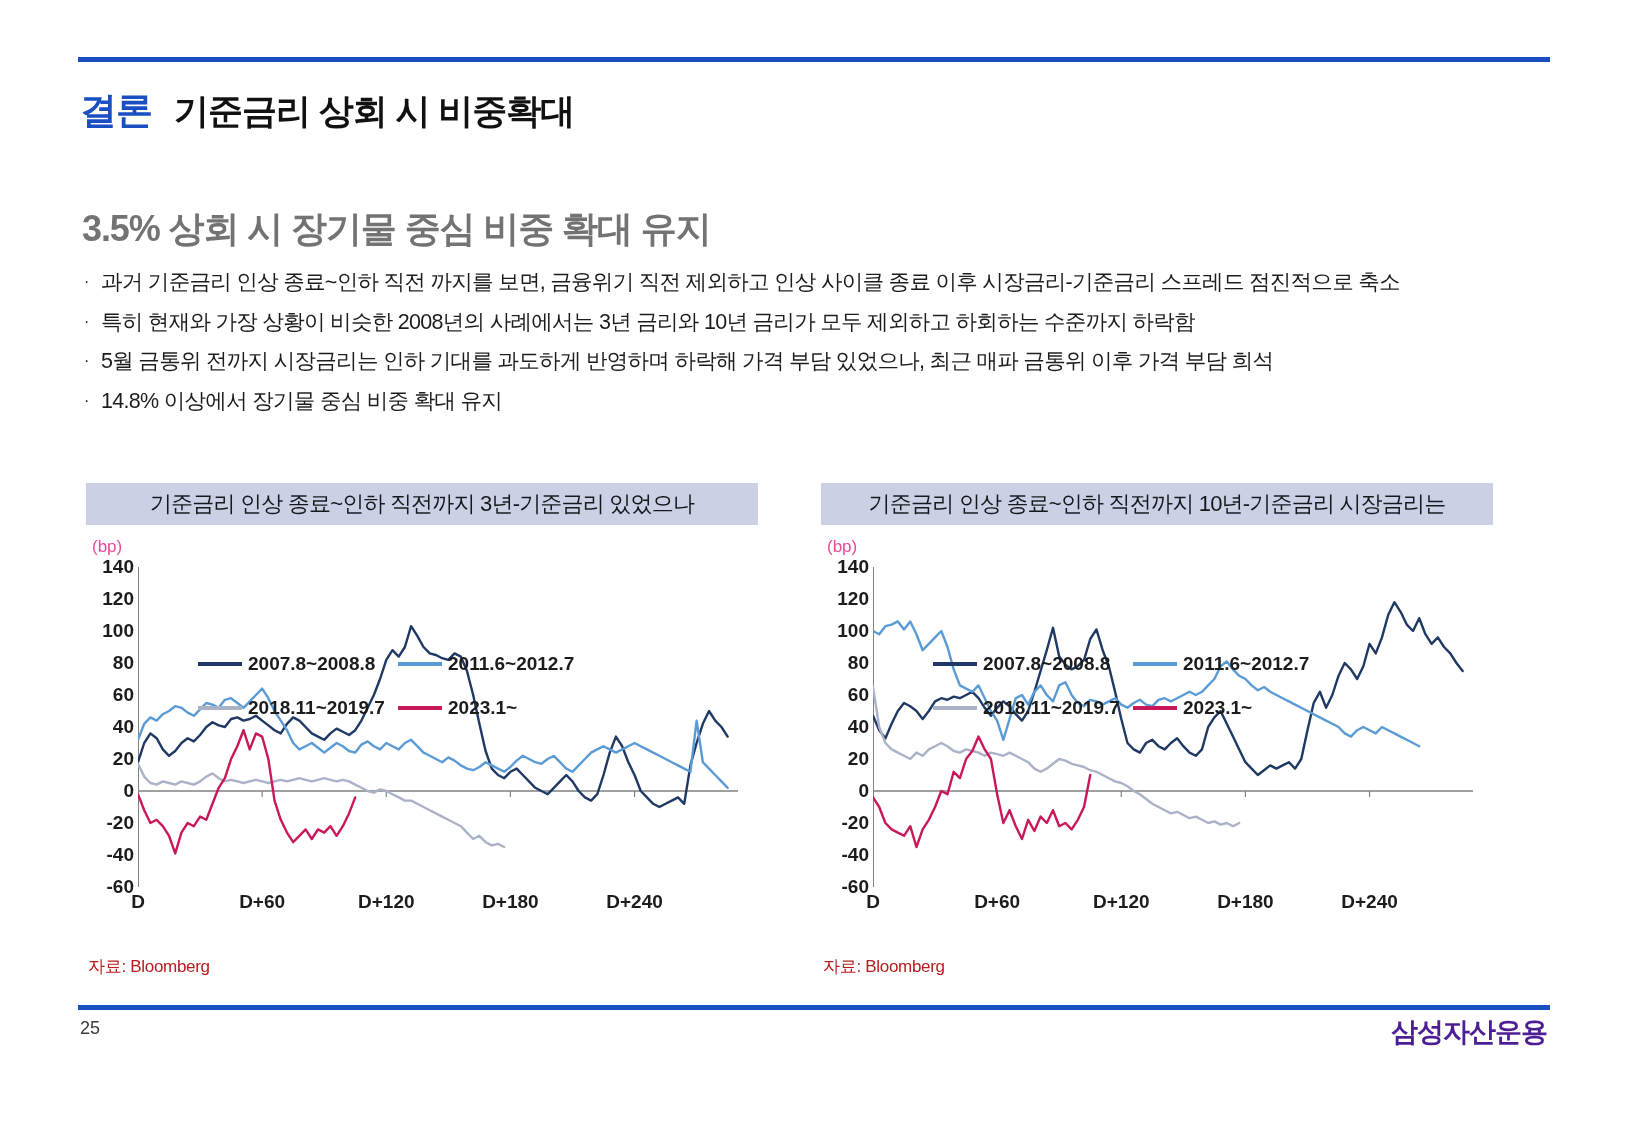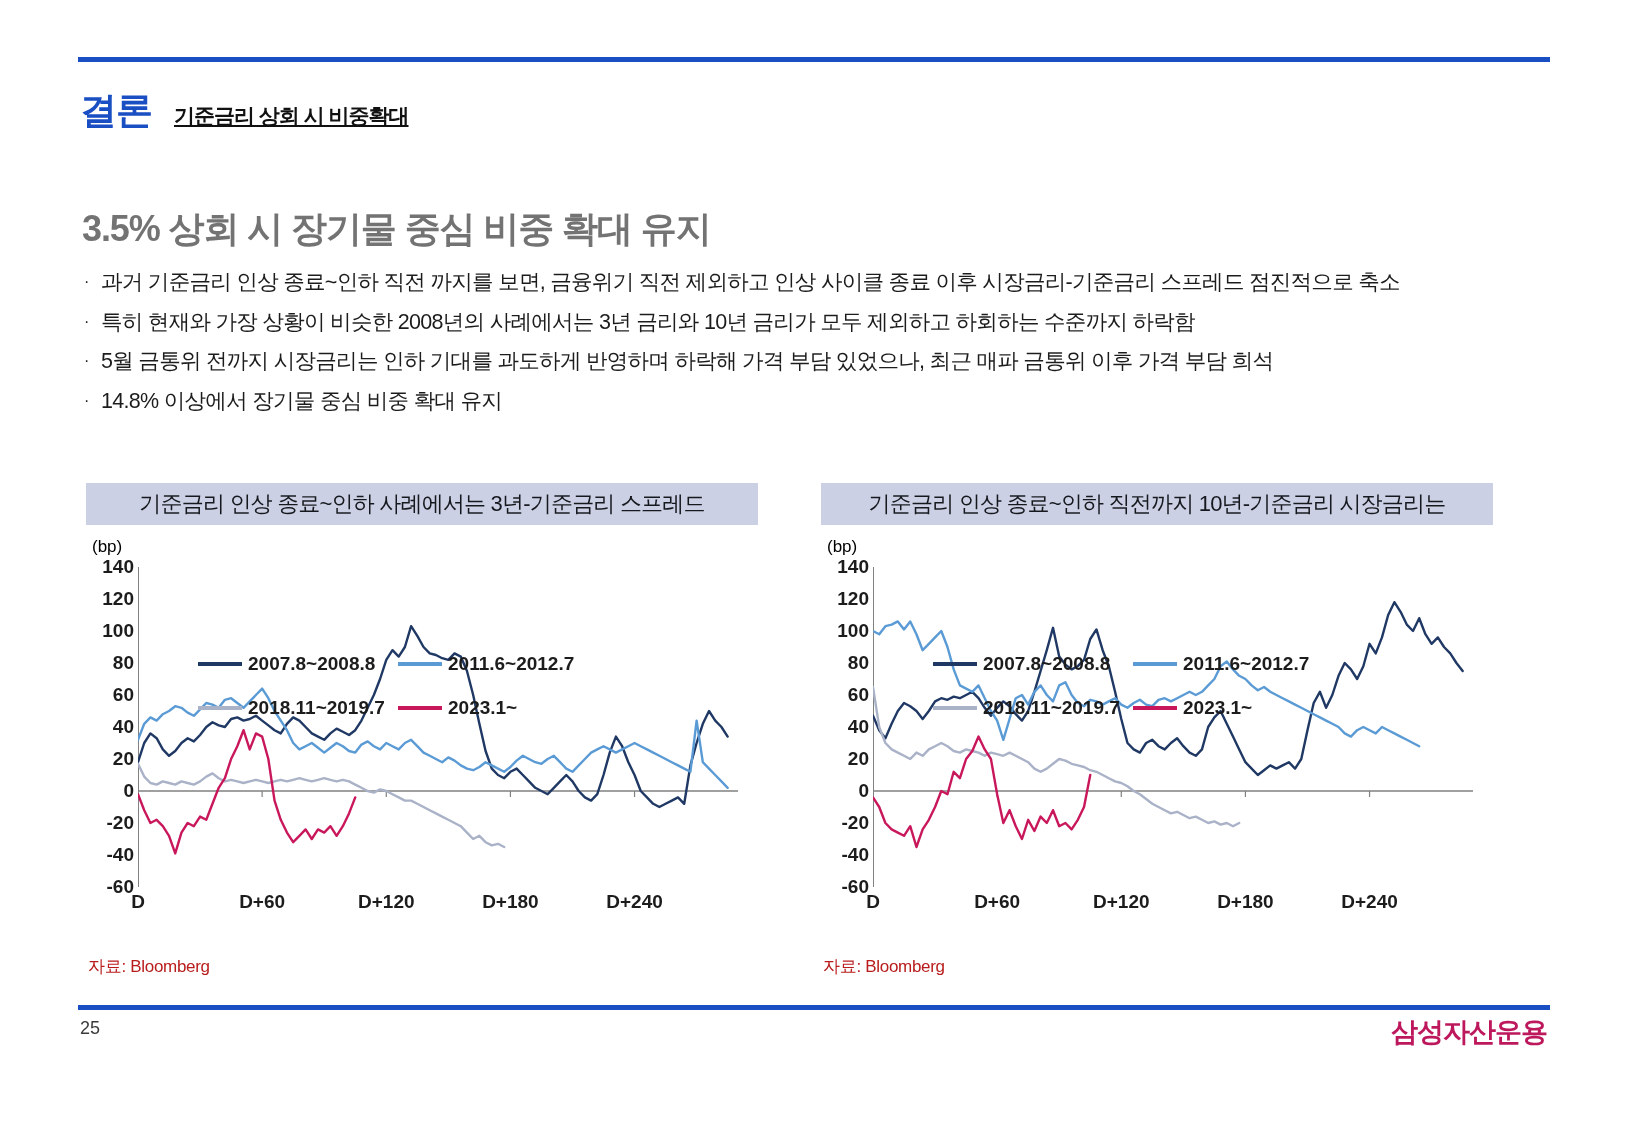--- a/index.html
+++ b/index.html
@@ -39,25 +39,24 @@
     align-items: baseline;
     gap: 22px;
   }
   .header .kicker {
     font-size: 37px;
     font-weight: bold;
     color: #1a4fc4;
     letter-spacing: -1px;
   }
   .header .htitle {
-    font-size: 21px;
+    font-size: 35px;
     font-weight: bold;
     color: #111111;
     letter-spacing: -1px;
-    text-decoration: underline;
   }
 
   
   .section-head {
     position: absolute;
     left: 82px;
     top: 205px;
     font-size: 36px;
     font-weight: bold;
     color: #737373;
@@ -110,21 +109,21 @@
     color: #15181d;
     letter-spacing: -0.8px;
     font-weight: 400;
   }
 
   .unit-label {
     position: absolute;
     left: 6px;
     top: 54px;
     font-size: 17px;
-    color: #000000;
+    color: #ec4899;
   }
 
   .plot-wrap {
     position: absolute;
     left: 0;
     top: 84px;
     width: 672px;
     height: 350px;
     font-weight: bold;
   }
@@ -218,21 +217,21 @@
     top: 1018px;
     font-size: 18px;
     color: #3b3b3b;
   }
   .brand {
     position: absolute;
     right: 78px;
     top: 1014px;
     font-size: 27px;
     font-weight: bold;
-    color: #be185d;
+    color: #4c1d95;
     letter-spacing: -1px;
   }
 </style>
 </head>
 <body>
 
 <div class="slide">
 
   <div class="top-rule"></div>
 
@@ -256,21 +255,21 @@
       <span class="dot">·</span>
       <span>5월 금통위 전까지 시장금리는 인하 기대를 과도하게 반영하며 하락해 가격 부담 있었으나, 최근 매파 금통위 이후 가격 부담 희석</span>
     </div>
     <div class="bullet">
       <span class="dot">·</span>
       <span>14.8% 이상에서 장기물 중심 비중 확대 유지</span>
     </div>
   </div>
 
   <div class="panel left">
-    <div class="panel-title">기준금리 인상 종료~인하 사례에서는 3년-기준금리 스프레드</div>
+    <div class="panel-title">기준금리 인상 종료~인하 직전까지 3년-기준금리 있었으나</div>
     <div class="unit-label">(bp)</div>
 
     <div class="plot-wrap">
       <div class="ylabels" id="ylabs-0">
           <div class="ylab" style="top: 0px;">140</div>
           <div class="ylab" style="top: 32px;">120</div>
           <div class="ylab" style="top: 64px;">100</div>
           <div class="ylab" style="top: 96px;">80</div>
           <div class="ylab" style="top: 128px;">60</div>
           <div class="ylab" style="top: 160px;">40</div>

